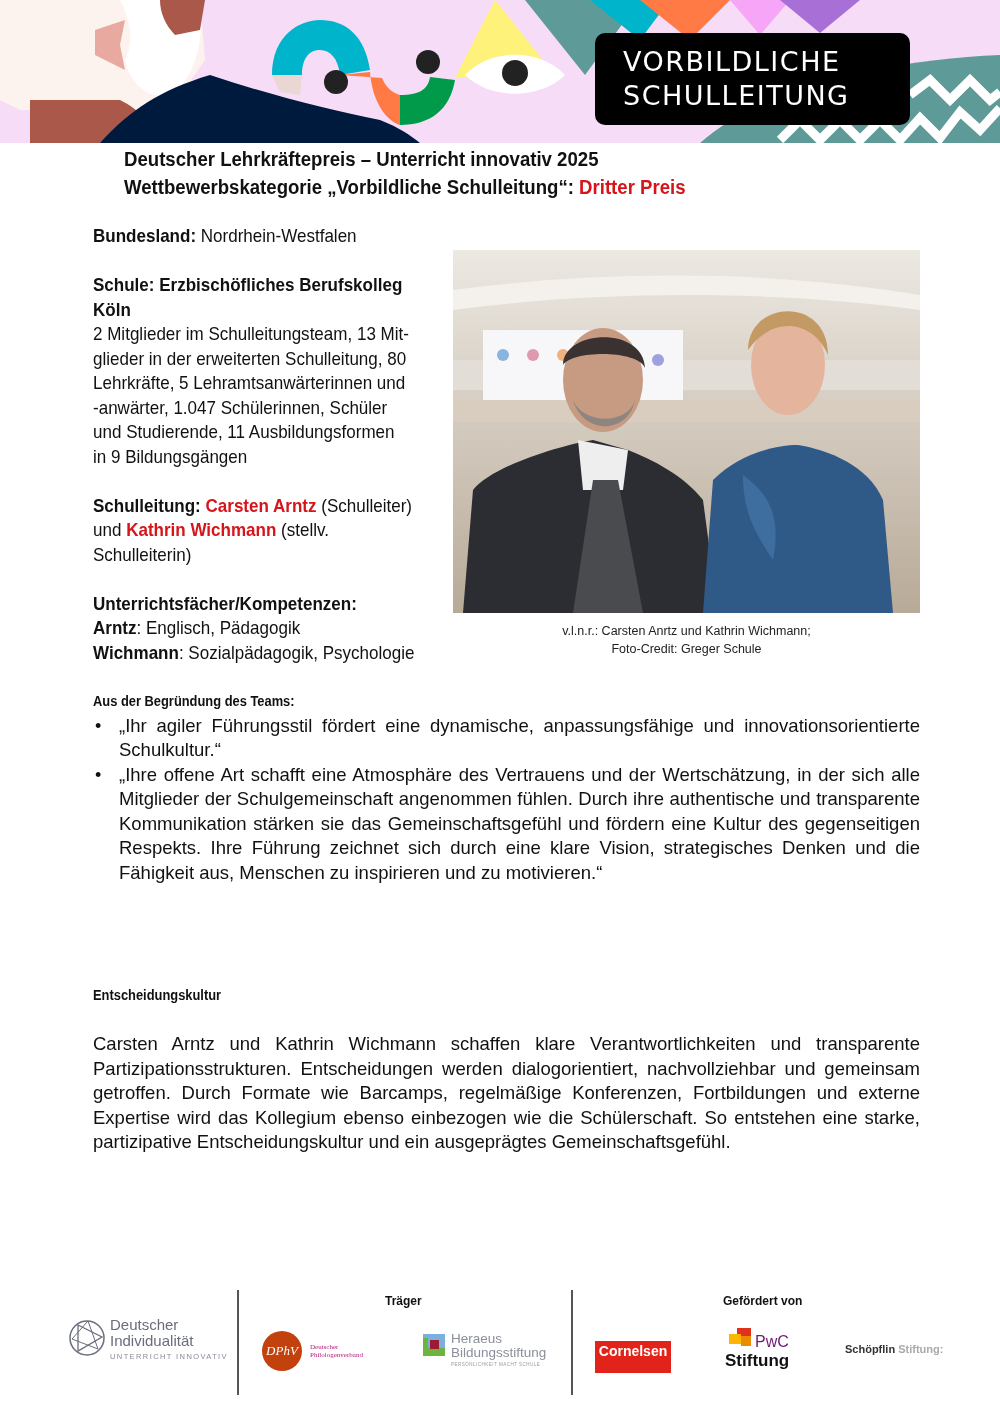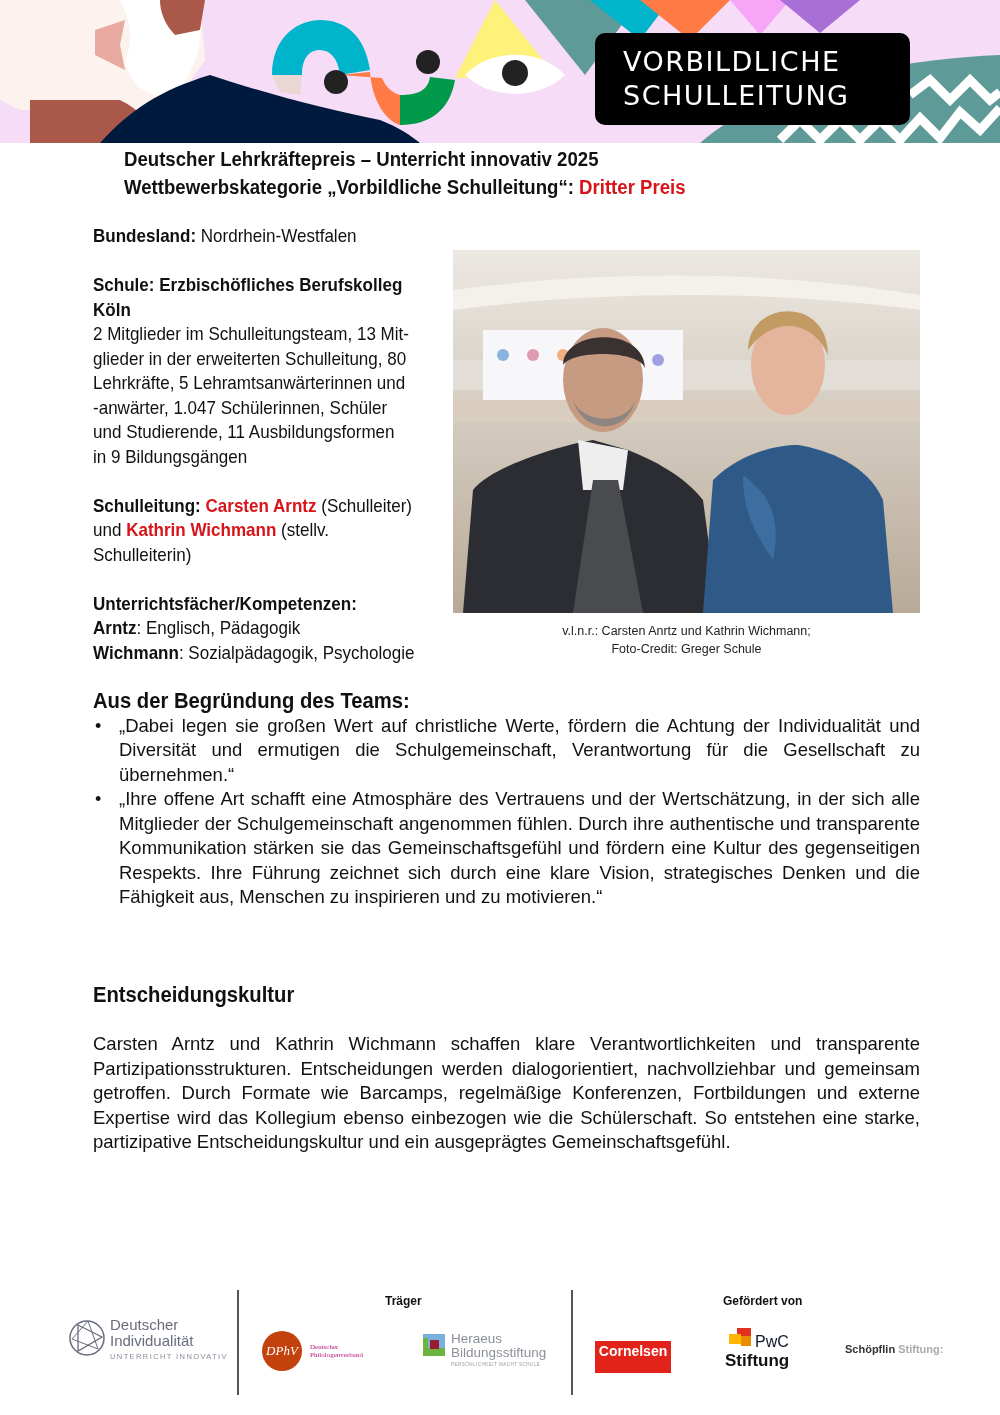--- a/index.html
+++ b/index.html
@@ -18,21 +18,21 @@
   .narrow { transform: scaleX(0.92); transform-origin: left; display: inline-block; white-space: nowrap; }
 
   .left-col { position: absolute; left: 93px; top: 224px; width: 345px; font-size: 18.5px; line-height: 24.5px; }
   .left-col p { margin: 0; }
   .gap { height: 24.5px; }
 
   .photo { position: absolute; left: 453px; top: 250px; width: 467px; height: 363px; overflow: hidden; background: #d9d3cb; }
   .caption { position: absolute; left: 453px; top: 622px; width: 467px; text-align: center; font-size: 12.5px; line-height: 18px; color: #222; }
 
   .section { position: absolute; left: 93px; width: 827px; font-size: 18.5px; line-height: 24.5px; }
-  .section h3 { margin: 0; font-size: 22px; font-weight: bold; line-height: 24.5px; text-decoration: underline; }
+  .section h3 { margin: 0; font-size: 14px; font-weight: bold; line-height: 24.5px; text-decoration: underline; }
   ul.reasons { margin: 0; padding: 0; list-style: none; }
   ul.reasons li { position: relative; padding-left: 26px; text-align: justify; }
   ul.reasons li::before { content: "\2022"; position: absolute; left: 2px; top: 0; font-size: 18px; }
   .justify { text-align: justify; }
 
   .footer { position: absolute; left: 0; top: 1285px; width: 1000px; height: 115px; }
   .vline { position: absolute; top: 5px; width: 2px; height: 105px; background: #555; }
   .foot-label { position: absolute; font-size: 12px; font-weight: bold; color: #111; }
   .logo-dlp { position: absolute; left: 68px; top: 32px; width: 160px; height: 50px; }
   .logo-dlp .txt { position: absolute; left: 42px; top: 0; color: #6a6d7d; font-size: 15px; line-height: 16px; }
@@ -41,21 +41,21 @@
   .logo-dpv .circle { position: absolute; left: 0; top: 0; width: 40px; height: 40px; border-radius: 50%; background: #c2410c; color: #fff;
                       font-family: "Liberation Serif", serif; font-size: 13px; line-height: 40px; text-align: center; font-style: italic; }
   .logo-dpv .name { position: absolute; left: 48px; top: 12px; font-size: 7px; line-height: 8px; color: #b5177a; font-family: "Liberation Serif", serif; }
   .logo-heraeus { position: absolute; left: 423px; top: 47px; width: 140px; height: 40px; }
   .logo-heraeus .mark { position: absolute; left: 0; top: 2px; width: 22px; height: 22px; }
   .logo-heraeus .t1 { position: absolute; left: 28px; top: 0; font-size: 13.5px; line-height: 14px; color: #8a8f99; }
   .logo-heraeus .sub { position: absolute; left: 28px; top: 30px; font-size: 4.5px; color: #999; letter-spacing: 0.5px; }
   .logo-cornelsen { position: absolute; left: 595px; top: 56px; width: 76px; height: 32px; background: #e2231a; color: #fff; font-size: 14px;
                     font-weight: bold; line-height: 20px; text-align: center; }
   .logo-pwc { position: absolute; left: 725px; top: 43px; width: 75px; height: 42px; }
-  .logo-pwc .pwc { position: absolute; left: 30px; top: 5px; font-size: 16px; color: #0f172a; }
+  .logo-pwc .pwc { position: absolute; left: 30px; top: 5px; font-size: 16px; color: #701a75; }
   .logo-pwc .stf { position: absolute; left: 0; top: 23px; font-size: 17px; font-weight: bold; color: #111; }
   .logo-schoepflin { position: absolute; left: 845px; top: 58px; font-size: 11px; color: #333; white-space: nowrap; }
   .logo-schoepflin .light { color: #aaa; font-weight: bold; }
 </style>
 </head>
 <body>
 
 <div class="banner">
   <svg width="1000" height="143" viewBox="0 0 1000 143">
     <rect x="0" y="0" width="1000" height="143" fill="#f7dcf7"></rect>
@@ -158,21 +158,21 @@
   </svg>
 </div>
 <div class="caption">
   <div>v.l.n.r.: Carsten Anrtz und Kathrin Wichmann;</div>
   <div>Foto-Credit: Greger Schule</div>
 </div>
 
 <div class="section" style="top:689px">
   <h3><span class="narrow">Aus der Begründung des Teams:</span></h3>
   <ul class="reasons">
-    <li>„Dabei legen sie großen Wert auf christliche Werte, fördern die Achtung der Individualität und Diversität und ermutigen die Schulgemeinschaft, Verantwortung für die Gesellschaft zu übernehmen.“</li>
+    <li>„Ihr agiler Führungsstil fördert eine dynamische, anpassungsfähige und innovationsorientierte Schulkultur.“</li>
     <li>„Ihre offene Art schafft eine Atmosphäre des Vertrauens und der Wertschätzung, in der sich alle Mitglieder der Schulgemeinschaft angenommen fühlen. Durch ihre authentische und transparente Kommunikation stärken sie das Gemeinschaftsgefühl und fördern eine Kultur des gegenseitigen Respekts. Ihre Führung zeichnet sich durch eine klare Vision, strategisches Denken und die Fähigkeit aus, Menschen zu inspirieren und zu motivieren.“</li>
   </ul>
 </div>
 
 <div class="section" style="top:983px">
   <h3><span class="narrow">Entscheidungskultur</span></h3>
   <div class="gap"></div>
   <p class="justify" style="margin:0">Carsten Arntz und Kathrin Wichmann schaffen klare Verantwortlichkeiten und transparente Partizipationsstrukturen. Entscheidungen werden dialogorientiert, nachvollziehbar und gemeinsam getroffen. Durch Formate wie Barcamps, regelmäßige Konferenzen, Fortbildungen und externe Expertise wird das Kollegium ebenso einbezogen wie die Schülerschaft. So entstehen eine starke, partizipative Entscheidungskultur und ein ausgeprägtes Gemeinschaftsgefühl.</p>
 </div>
 

